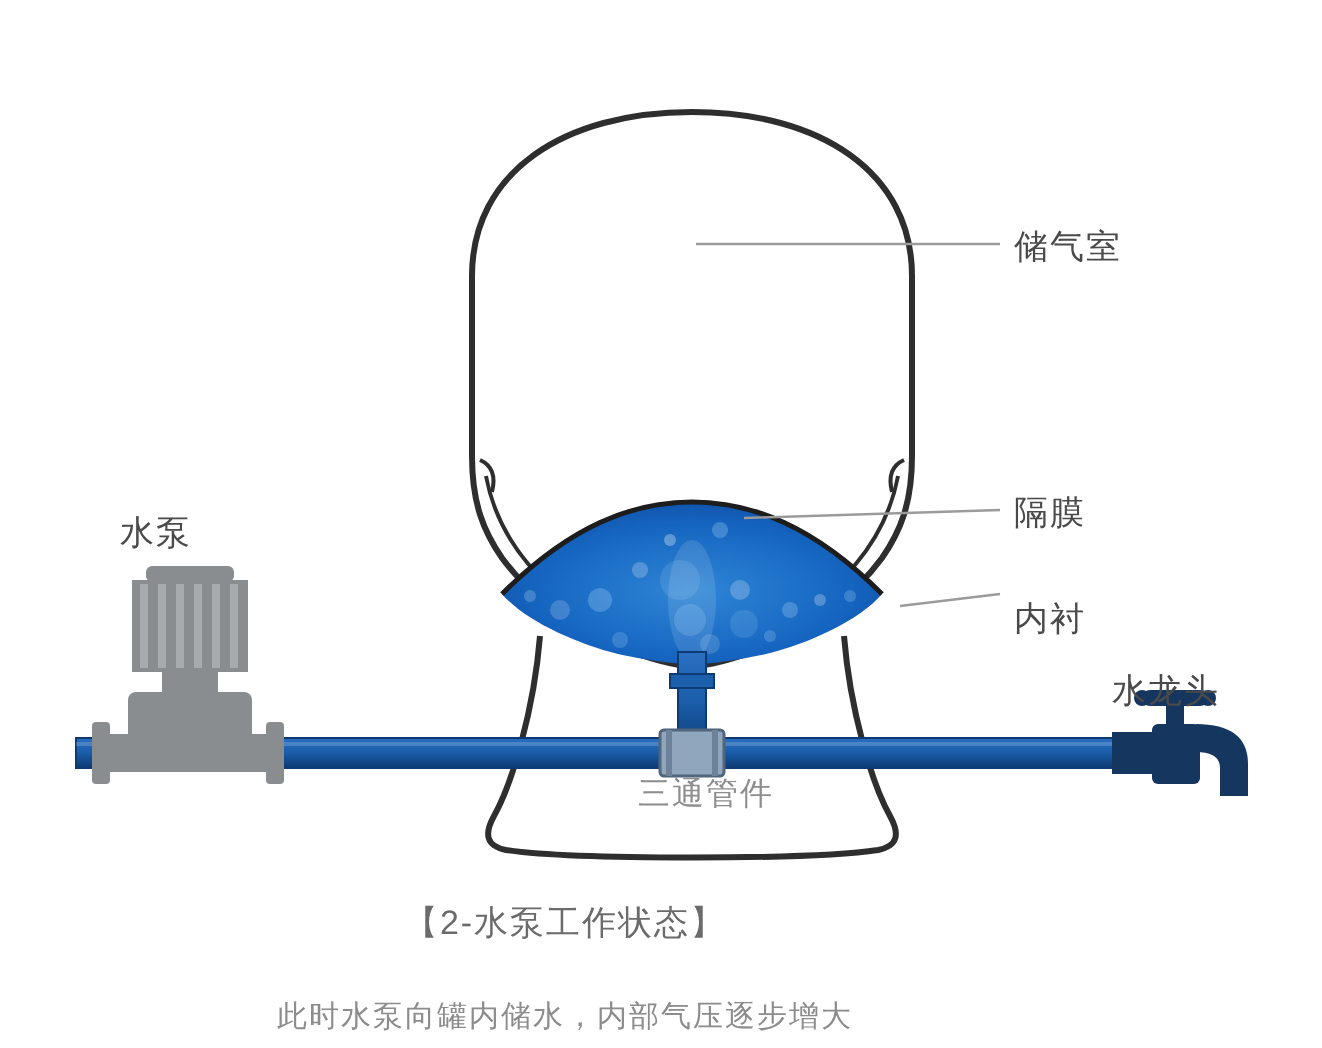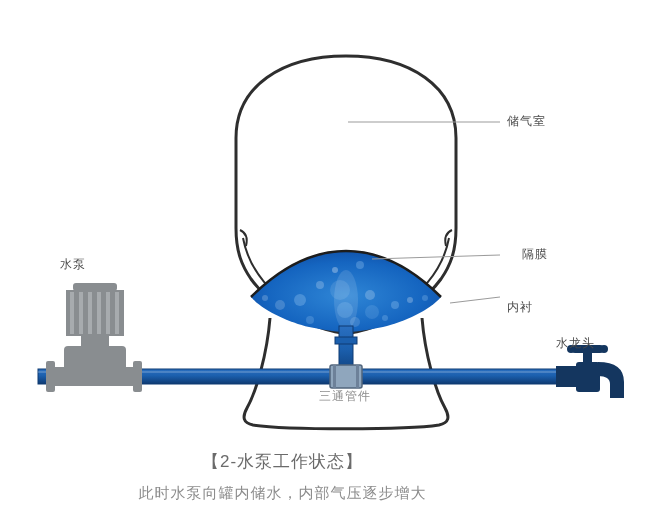--- a/index.html
+++ b/index.html
@@ -16,44 +16,44 @@
     overflow: hidden;
   }
   .stage svg {
     position: absolute;
     left: 0;
     top: 0;
   }
   .part-label {
     position: absolute;
     color: #4a4a4a;
-    font-size: 12px;
+    font-size: 17px;
     letter-spacing: 1px;
     white-space: nowrap;
     line-height: 1;
   }
   .part-label.muted {
     color: #8d8d8d;
-    font-size: 12px;
+    font-size: 16px;
   }
   .caption-block {
     position: absolute;
     left: 0;
     top: 452px;
     width: 565px;
     text-align: center;
   }
   .caption-title {
     color: #6b6b6b;
     font-size: 17px;
     letter-spacing: 1px;
     line-height: 1.2;
   }
   .caption-sub {
-    margin-top: 12px;
+    margin-top: 28px;
     color: #8c8c8c;
     font-size: 15px;
     letter-spacing: 1px;
     line-height: 1.2;
   }
 </style>
 </head>
 <body>
 
 <div class="stage">
@@ -157,21 +157,21 @@
       <line x1="348" y1="122" x2="500" y2="122"></line>
       <line x1="372" y1="259" x2="500" y2="255"></line>
       <line x1="450" y1="303" x2="500" y2="297"></line>
     </g>
   </svg>
 
   <div class="part-label" style="left:60px; top:258px;">水泵</div>
 
   <div class="part-label" style="left:507px; top:115px;">储气室</div>
 
-  <div class="part-label" style="left:507px; top:248px;margin-left:15px;">隔膜</div>
+  <div class="part-label" style="left:507px; top:248px;">隔膜</div>
 
   <div class="part-label" style="left:507px; top:301px;">内衬</div>
 
   <div class="part-label" style="left:556px; top:337px;text-align:right;">水龙头</div>
 
   <div class="part-label muted" style="left:319px; top:390px;">三通管件</div>
 
   <div class="caption-block">
     <div class="caption-title">【2-水泵工作状态】</div>
     <div class="caption-sub">此时水泵向罐内储水，内部气压逐步增大</div>

